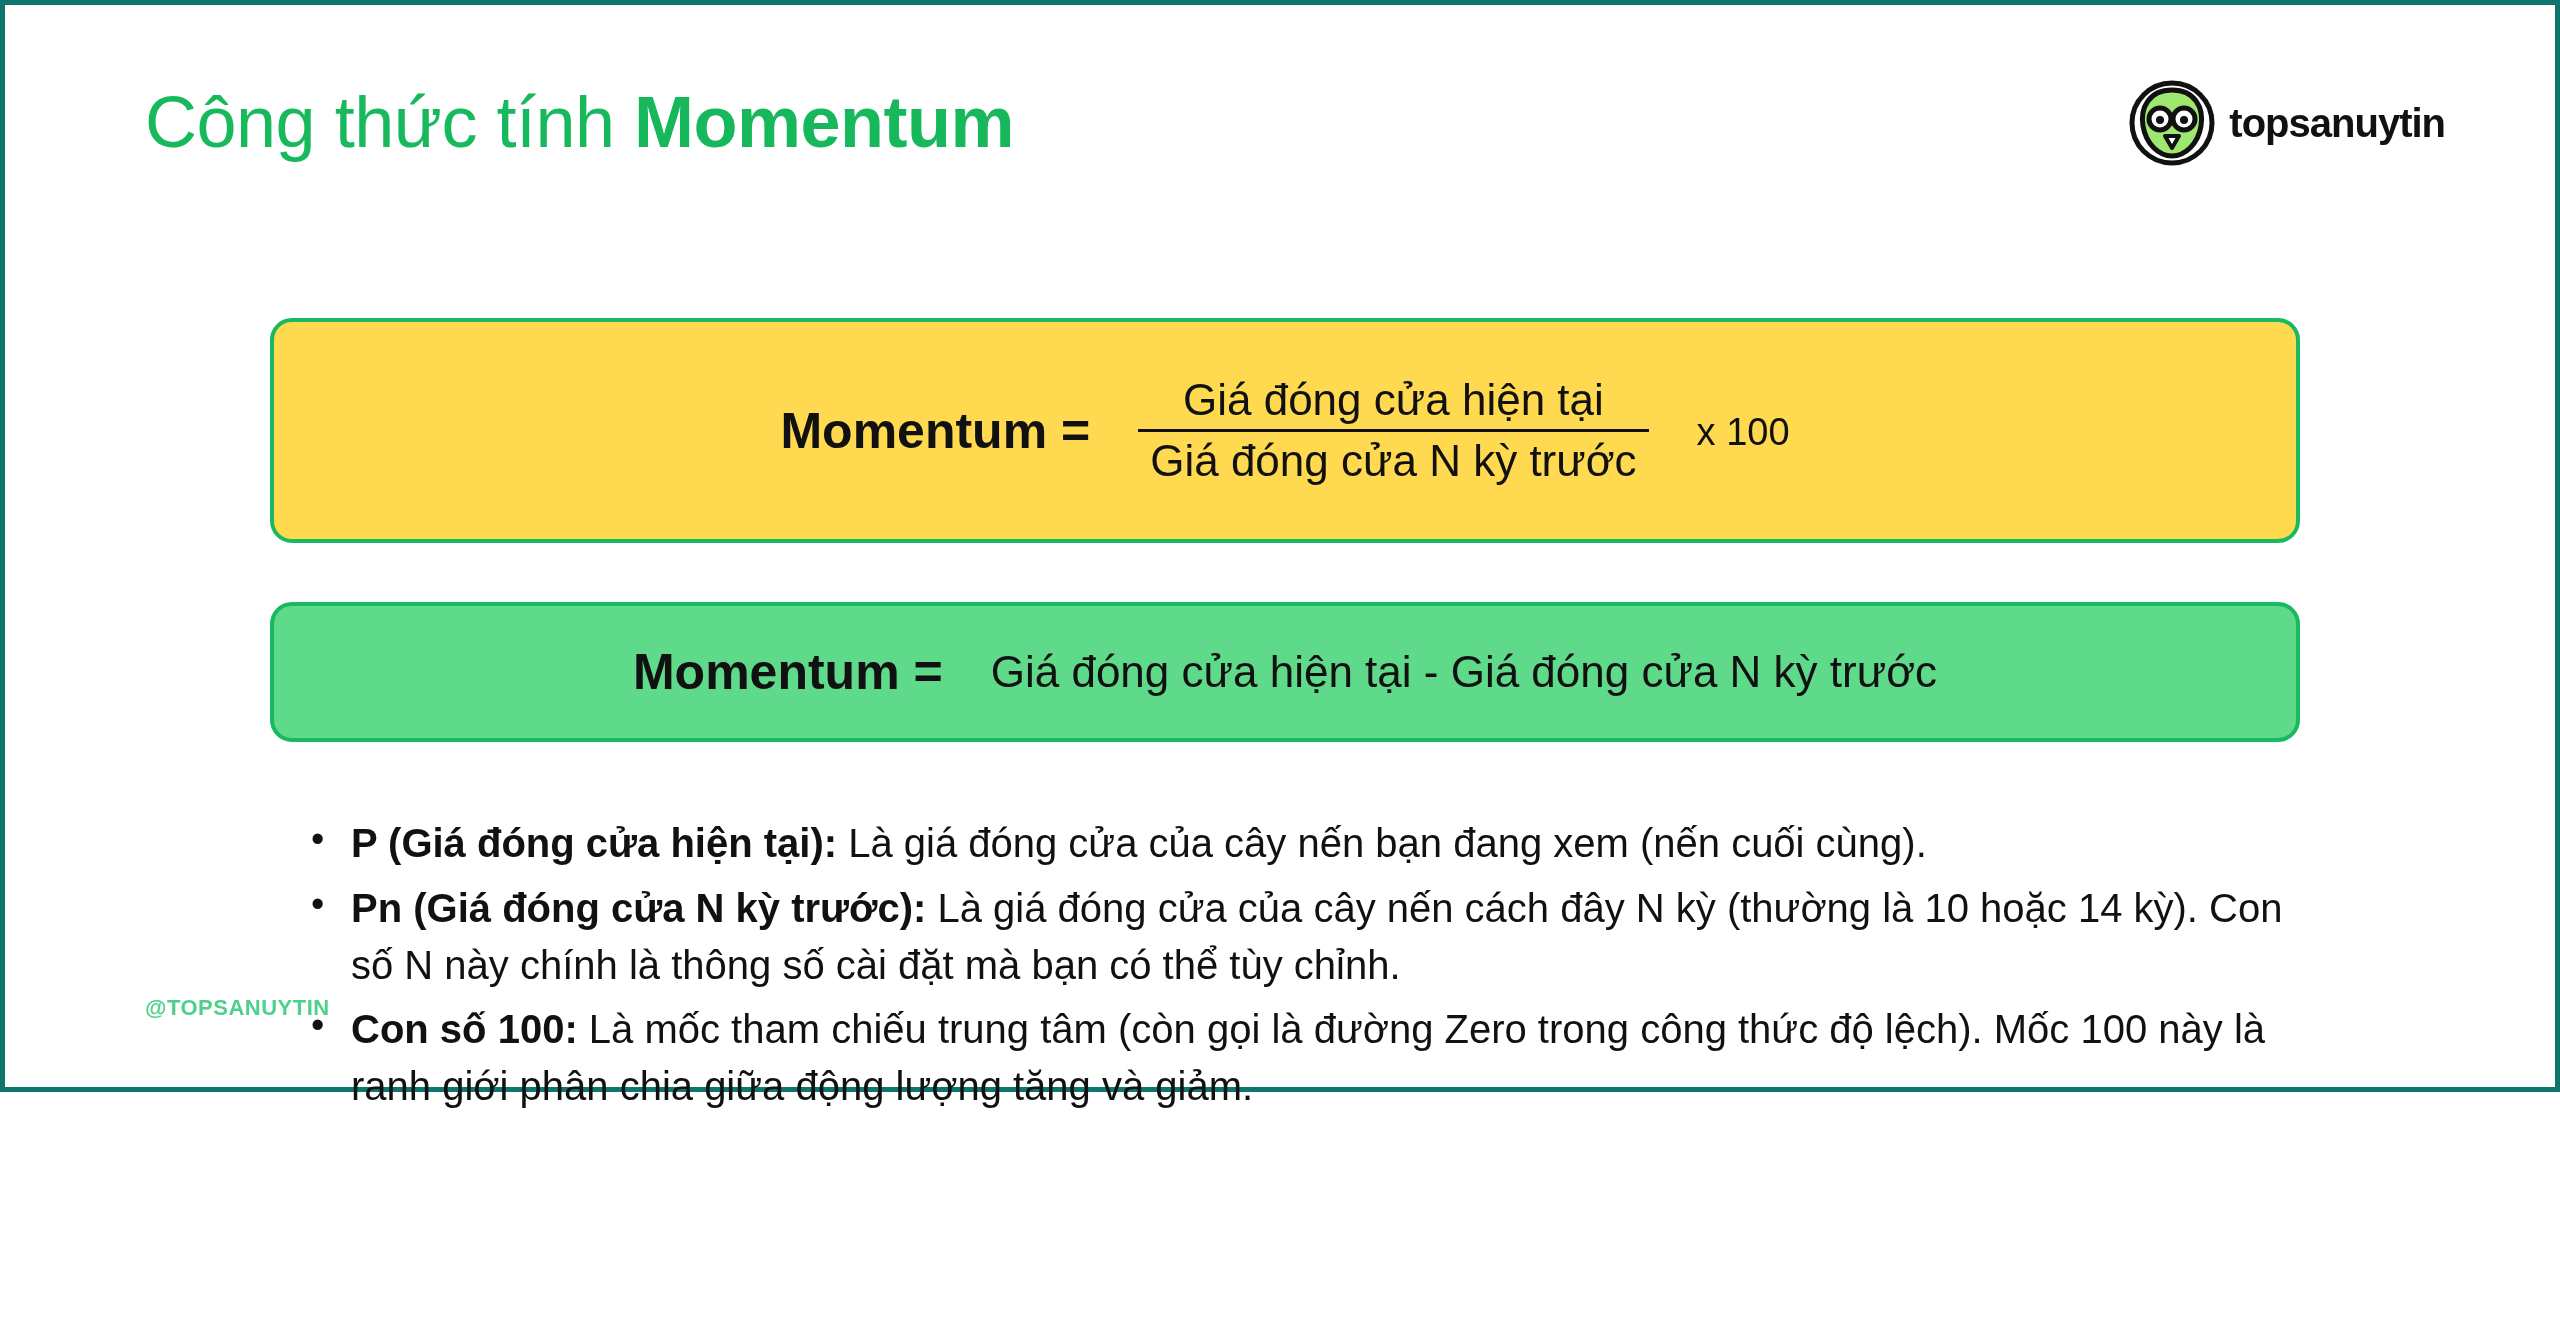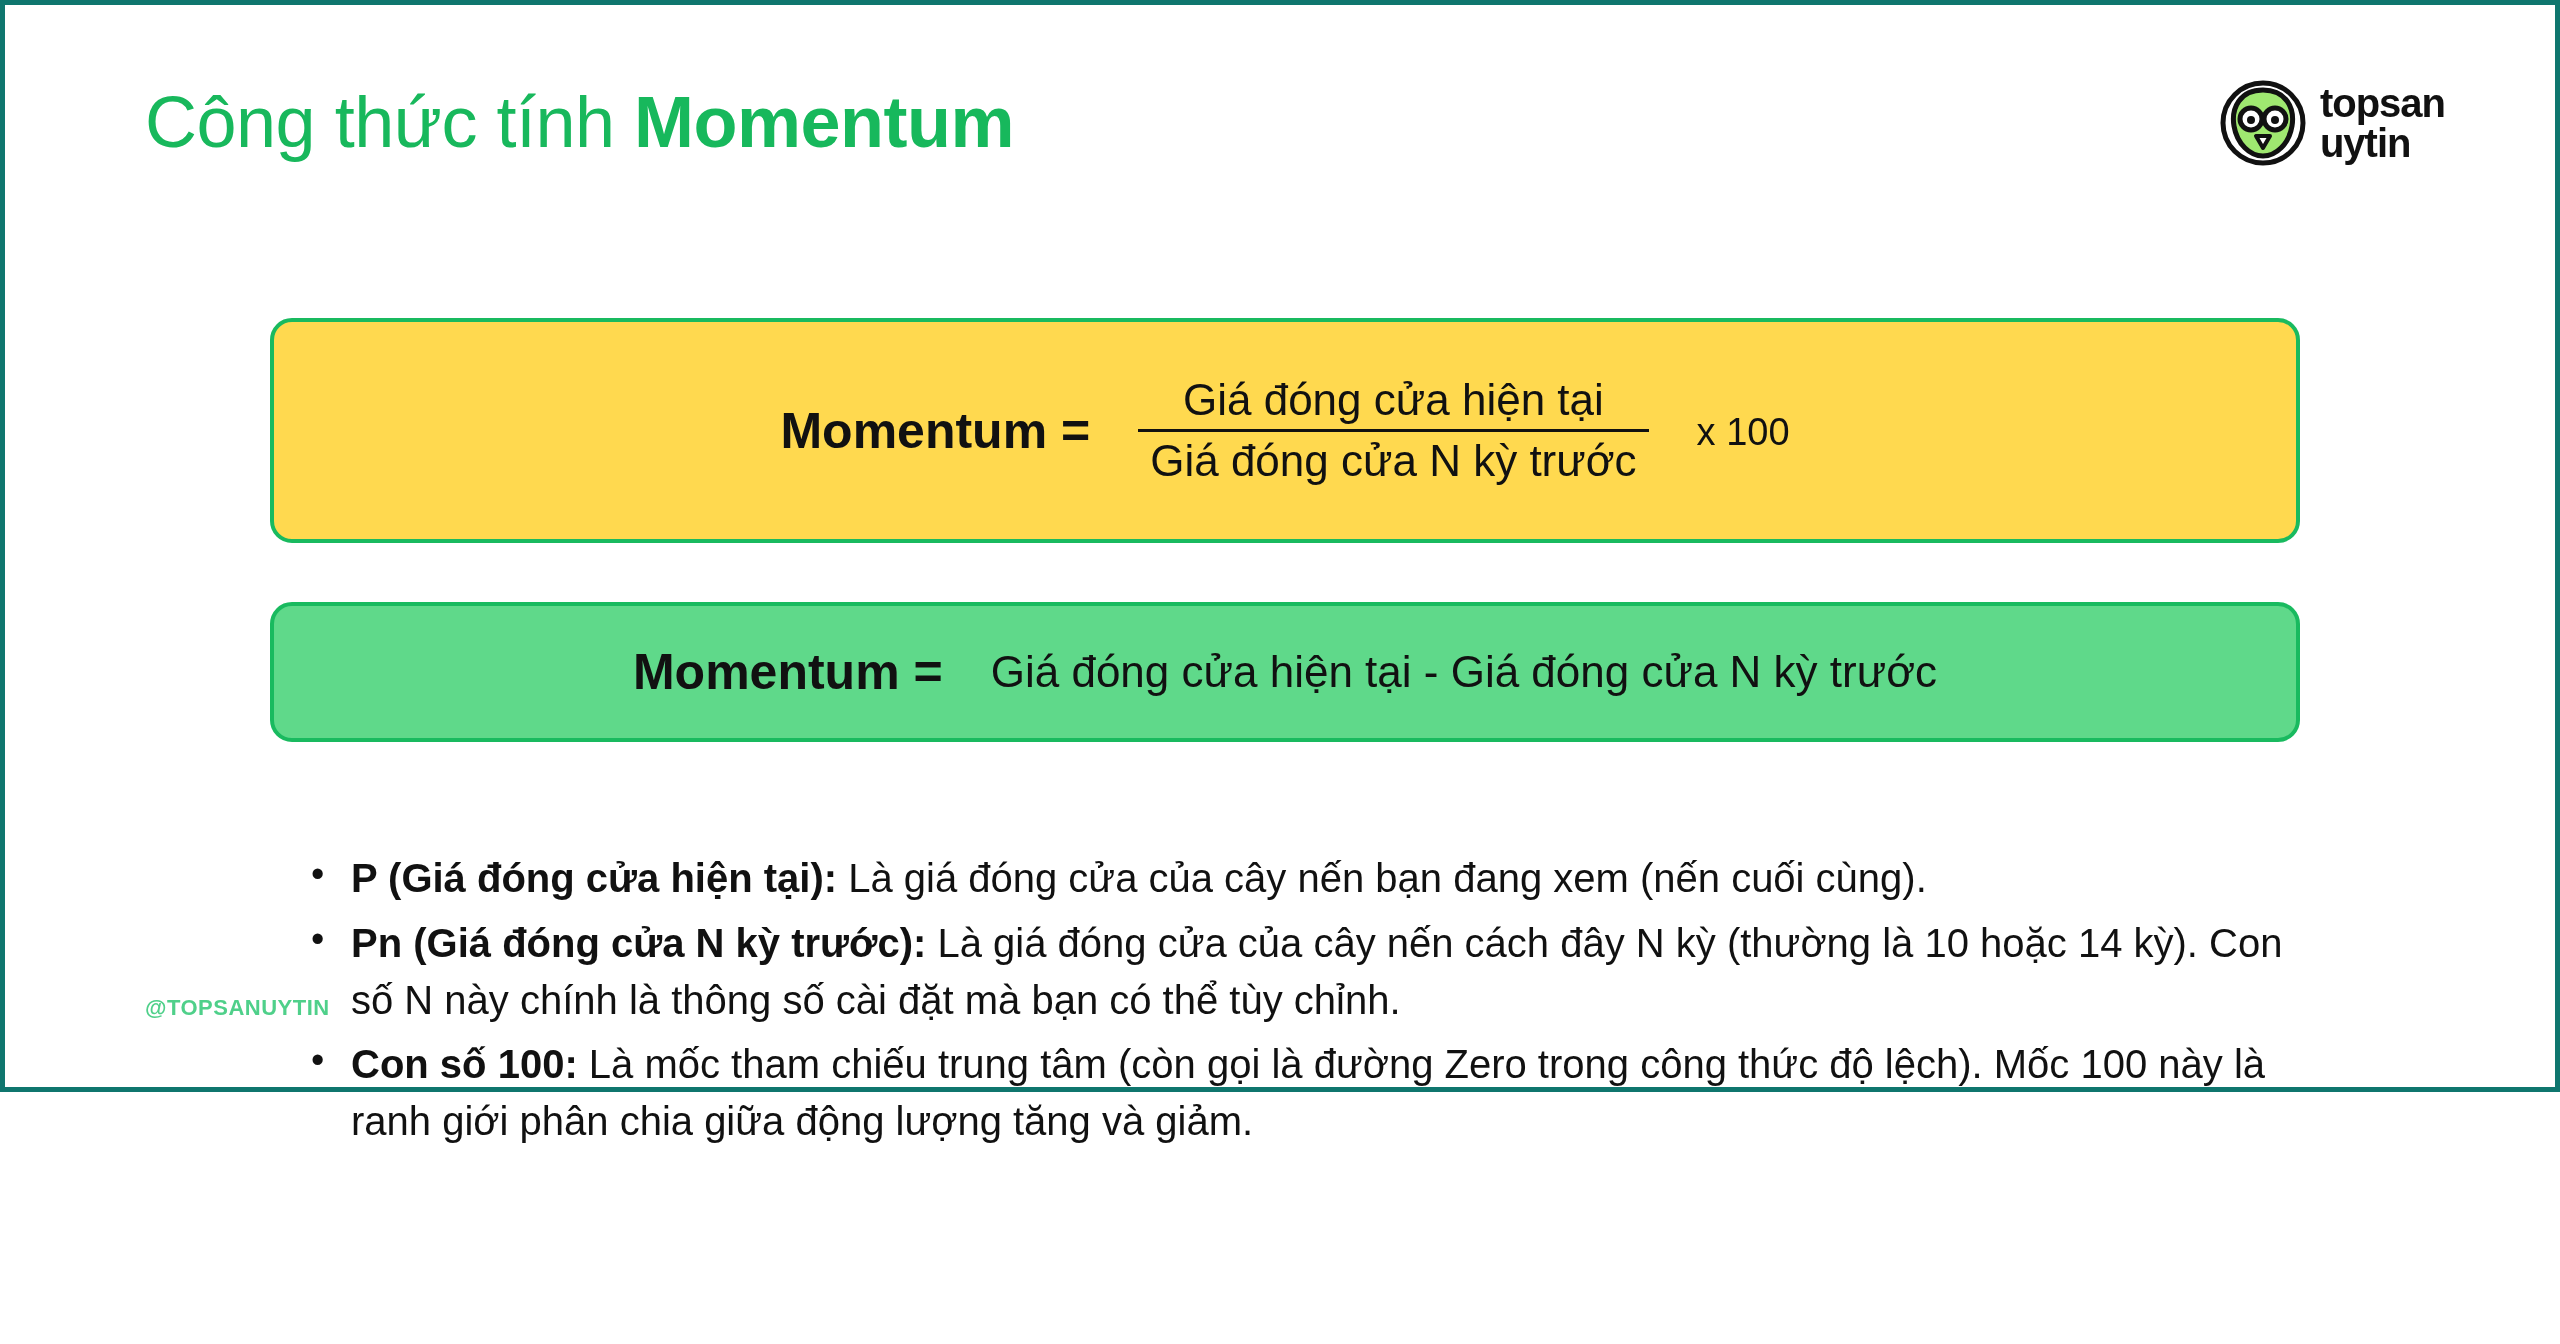--- a/index.html
+++ b/index.html
@@ -53,21 +53,21 @@
     align-items: center;
     gap: 14px;
   }
   .logo-mark {
     width: 86px;
     height: 86px;
     position: relative;
   }
   .logo-text {
     display: flex;
-    flex-direction: column;
+    flex-direction: row;
     justify-content: flex-start;
     line-height: 1.0;
   }
   .logo-text .l1, .logo-text .l2 {
     font-size: 40px;
     font-weight: 700;
     color: #111111;
     letter-spacing: -1px;
   }
 
@@ -133,21 +133,21 @@
   .green-expr {
     font-size: 44px;
     color: #111111;
     white-space: nowrap;
   }
 
   
   .bullets {
     position: absolute;
     left: 300px;
-    top: 845px;
+    top: 810px;
     width: 2025px;
   }
   .bullets ul {
     margin: 0;
     padding-left: 46px;
     list-style: none;
   }
   .bullets li {
     position: relative;
     font-size: 40px;

